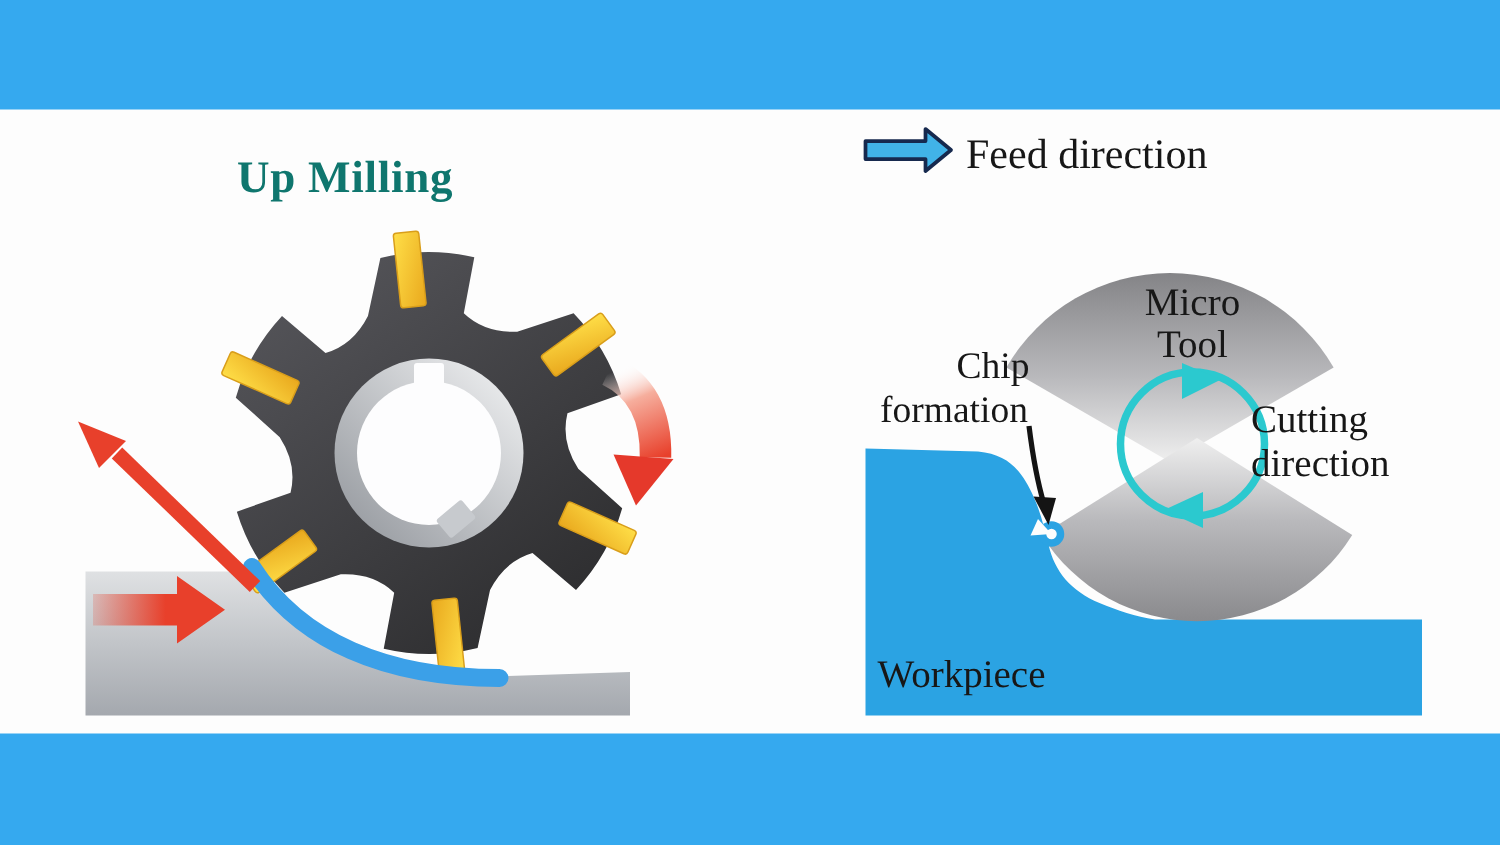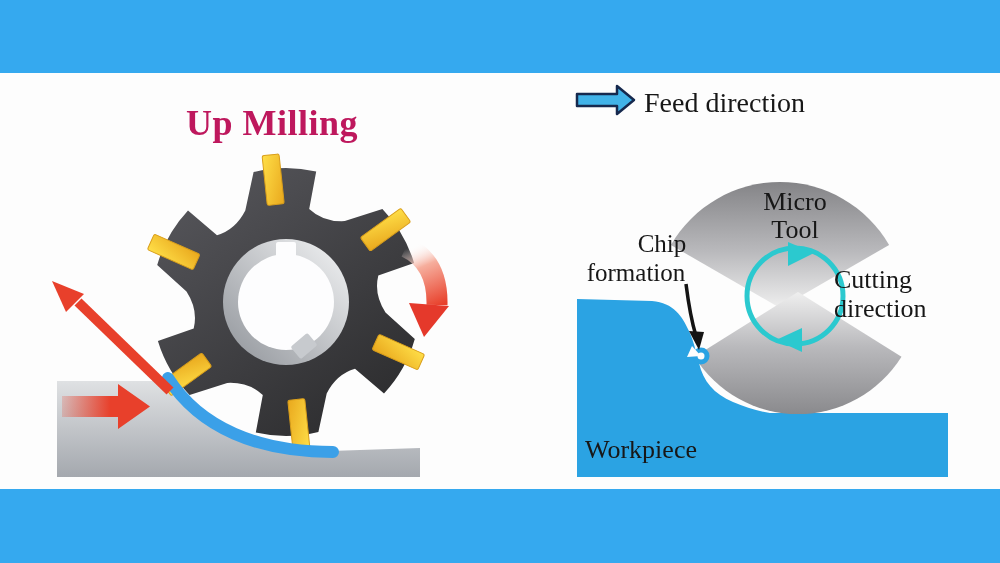--- a/index.html
+++ b/index.html
@@ -5,21 +5,21 @@
   html,body{margin:0;padding:0;background:#e8e8e8;}
   .canvas{
     position:relative;width:1000px;height:563px;overflow:hidden;
     background:#fdfdfd;font-family:"Liberation Serif", serif;
   }
   .band{position:absolute;left:0;width:1000px;background:#35a9ef;}
   .band-top{top:0;height:73px;}
   .band-bottom{top:489px;height:74px;}
   .title-left{
     position:absolute;left:158px;top:102px;width:200px;
-    text-align:right;font-size:36px;font-weight:bold;color:#be185d;
+    text-align:left;font-size:30px;font-weight:bold;color:#0f766e;
     letter-spacing:0.5px;
   }
   svg{position:absolute;display:block;}
   #svg-left{left:0;top:73px;}
   #svg-right{left:500px;top:73px;}
   text{font-family:"Liberation Serif", serif;fill:#171717;}
 </style>
 </head>
 <body>
 

